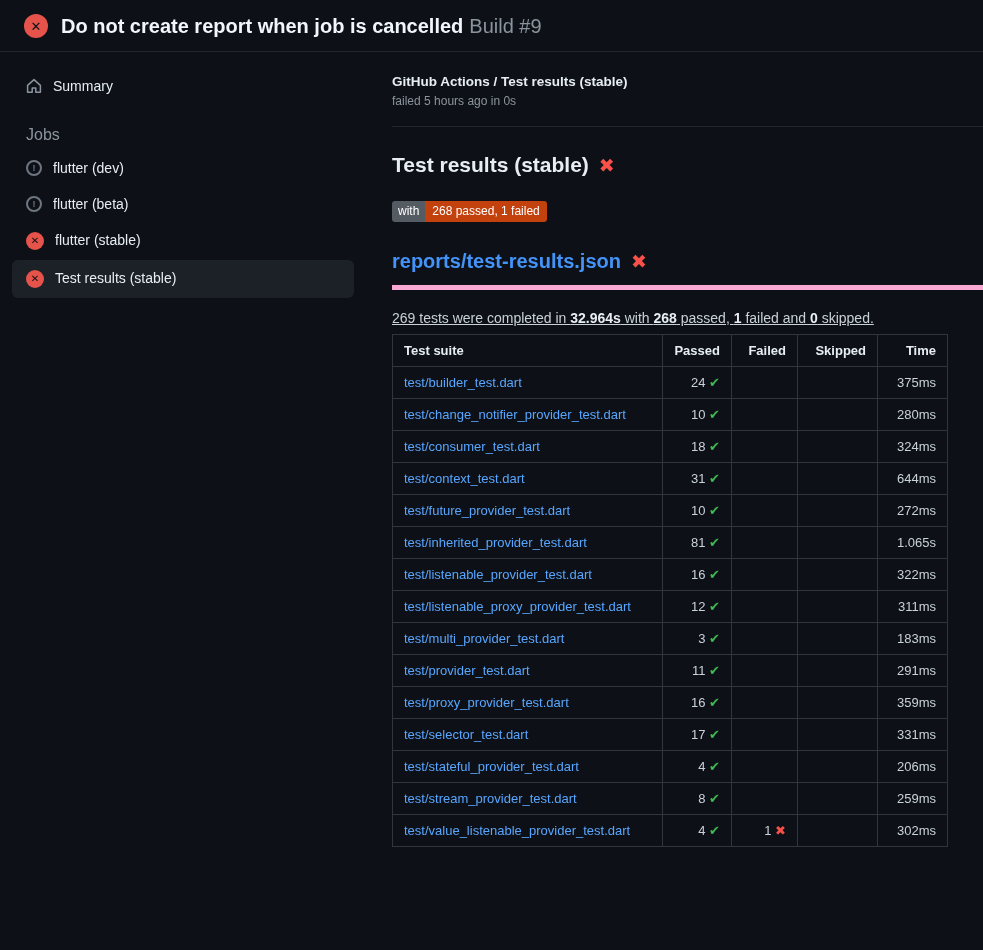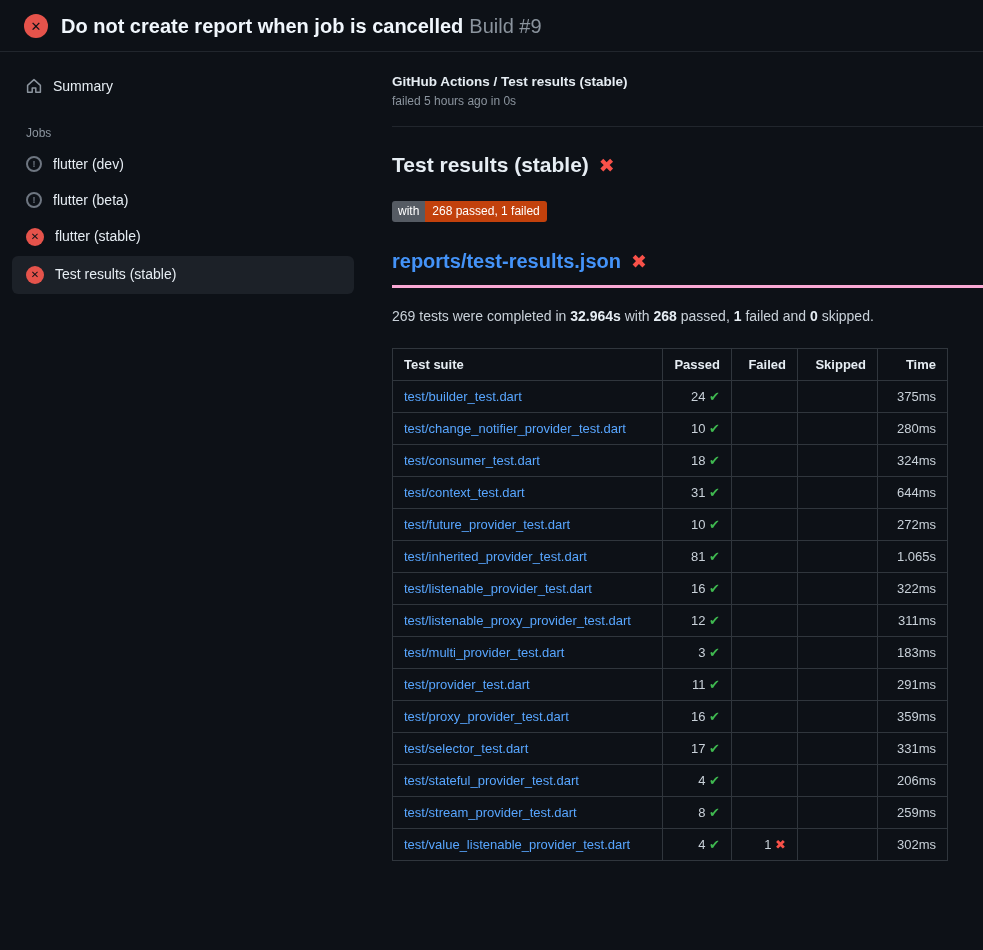--- a/index.html
+++ b/index.html
@@ -22,21 +22,21 @@
   .page-body { display: flex; align-items: flex-start; }
   .sidebar { width: 372px; flex: 0 0 372px; padding: 16px 18px 0 12px; }
   .main { flex: 1; padding: 22px 32px 20px 20px; min-width: 0; }
   
   .side-item {
     display: flex; gap: 11px;
     padding: 10px 14px; border-radius: 6px;
     color: #e6edf3; font-size: 14px; cursor: pointer;
   }
   .side-item.selected { background: #1c2128; }
-  .jobs-heading { color: #8b949e; font-size: 12px; margin: 22px 0 6px 14px; }
+  .jobs-heading { color: #8b949e; font-size: 16px; margin: 22px 0 6px 14px; }
   .icon-neutral {
     width: 16px; height: 16px; flex: 0 0 16px; border-radius: 50%;
     border: 2px solid #6e7681; color: #6e7681;
     display: flex; align-items: center; justify-content: center;
     font-size: 9px; font-weight: 700; line-height: 1;
   }
   .icon-fail {
     width: 18px; height: 18px; flex: 0 0 18px; border-radius: 50%;
     background: #e5534b; color: #0d1117;
     display: flex; align-items: center; justify-content: center;
@@ -52,25 +52,25 @@
     font-size: 21px; font-weight: 700; color: #e6edf3;
     display: flex; align-items: center; gap: 10px; margin-bottom: 24px;
   }
   .xmark { color: #f85149; font-size: 19px; font-weight: 700; }
   .badge { display: inline-flex; font-size: 12px; border-radius: 3px; overflow: hidden; margin-bottom: 28px; }
   .badge-label { background: #555b63; color: #ffffff; padding: 3px 6px 4px; }
   .badge-value { background: #c74b3c; color: #ffffff; padding: 3px 7px 4px; }
   .report-heading {
     display: flex; align-items: center; gap: 10px;
     font-size: 20px; font-weight: 700;
-    padding-bottom: 12px; border-bottom: 3px solid #f9a8d4;
+    padding-bottom: 12px; border-bottom: 5px solid #f9a8d4;
     margin: 0 -32px 20px 0;
   }
   .report-heading a { color: #4493f8; text-decoration: none; }
-  .summary-line { font-size: 14px; color: #c9d1d9; margin-bottom: 24px; }
+  .summary-line { font-size: 14px; color: #c9d1d9; margin-bottom: 8px; text-decoration: underline; }
   .summary-line b { color: #e6edf3; font-weight: 700; }
   
   table.results { border-collapse: collapse; width: 556px; font-size: 13px; }
   .results th, .results td { border: 1px solid #30363d; padding: 8px 11px; }
   .results th { color: #e6edf3; font-weight: 700; text-align: left; }
   .results th.num, .results td.num { text-align: right; }
   .results th:nth-child(2), .results td:nth-child(2) { width: 68px; }
   .results th:nth-child(3), .results td:nth-child(3) { width: 66px; }
   .results th:nth-child(4), .results td:nth-child(4) { width: 80px; }
   .results th:nth-child(5), .results td:nth-child(5) { width: 70px; }

